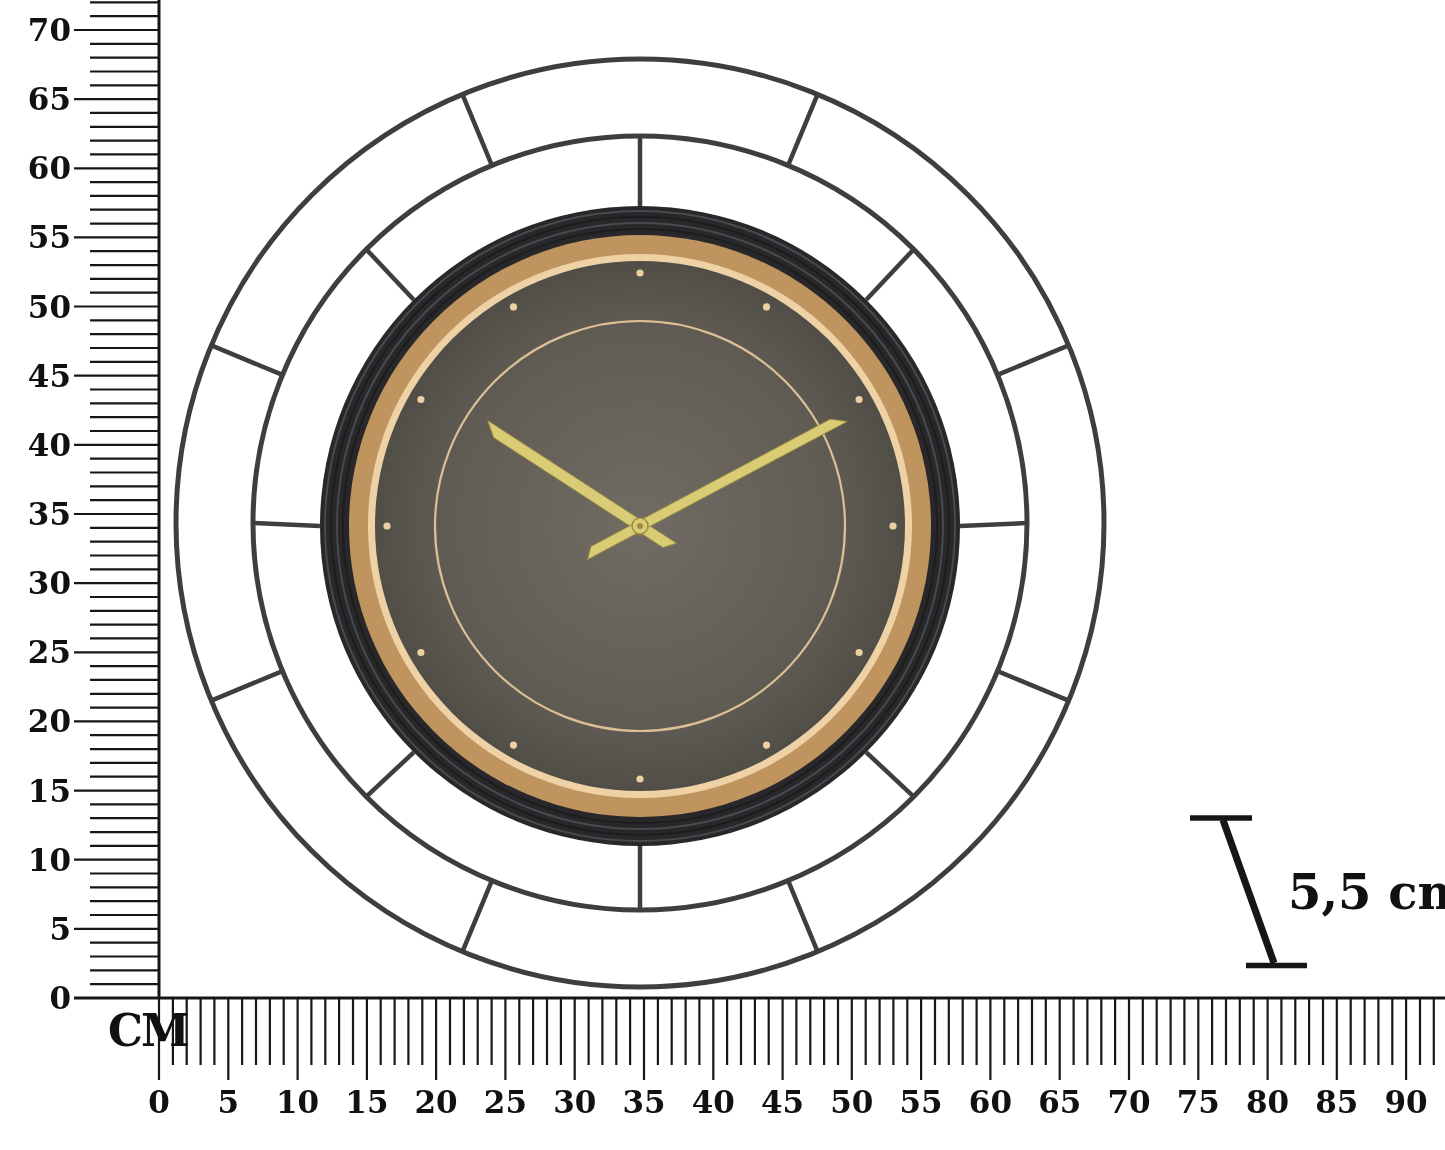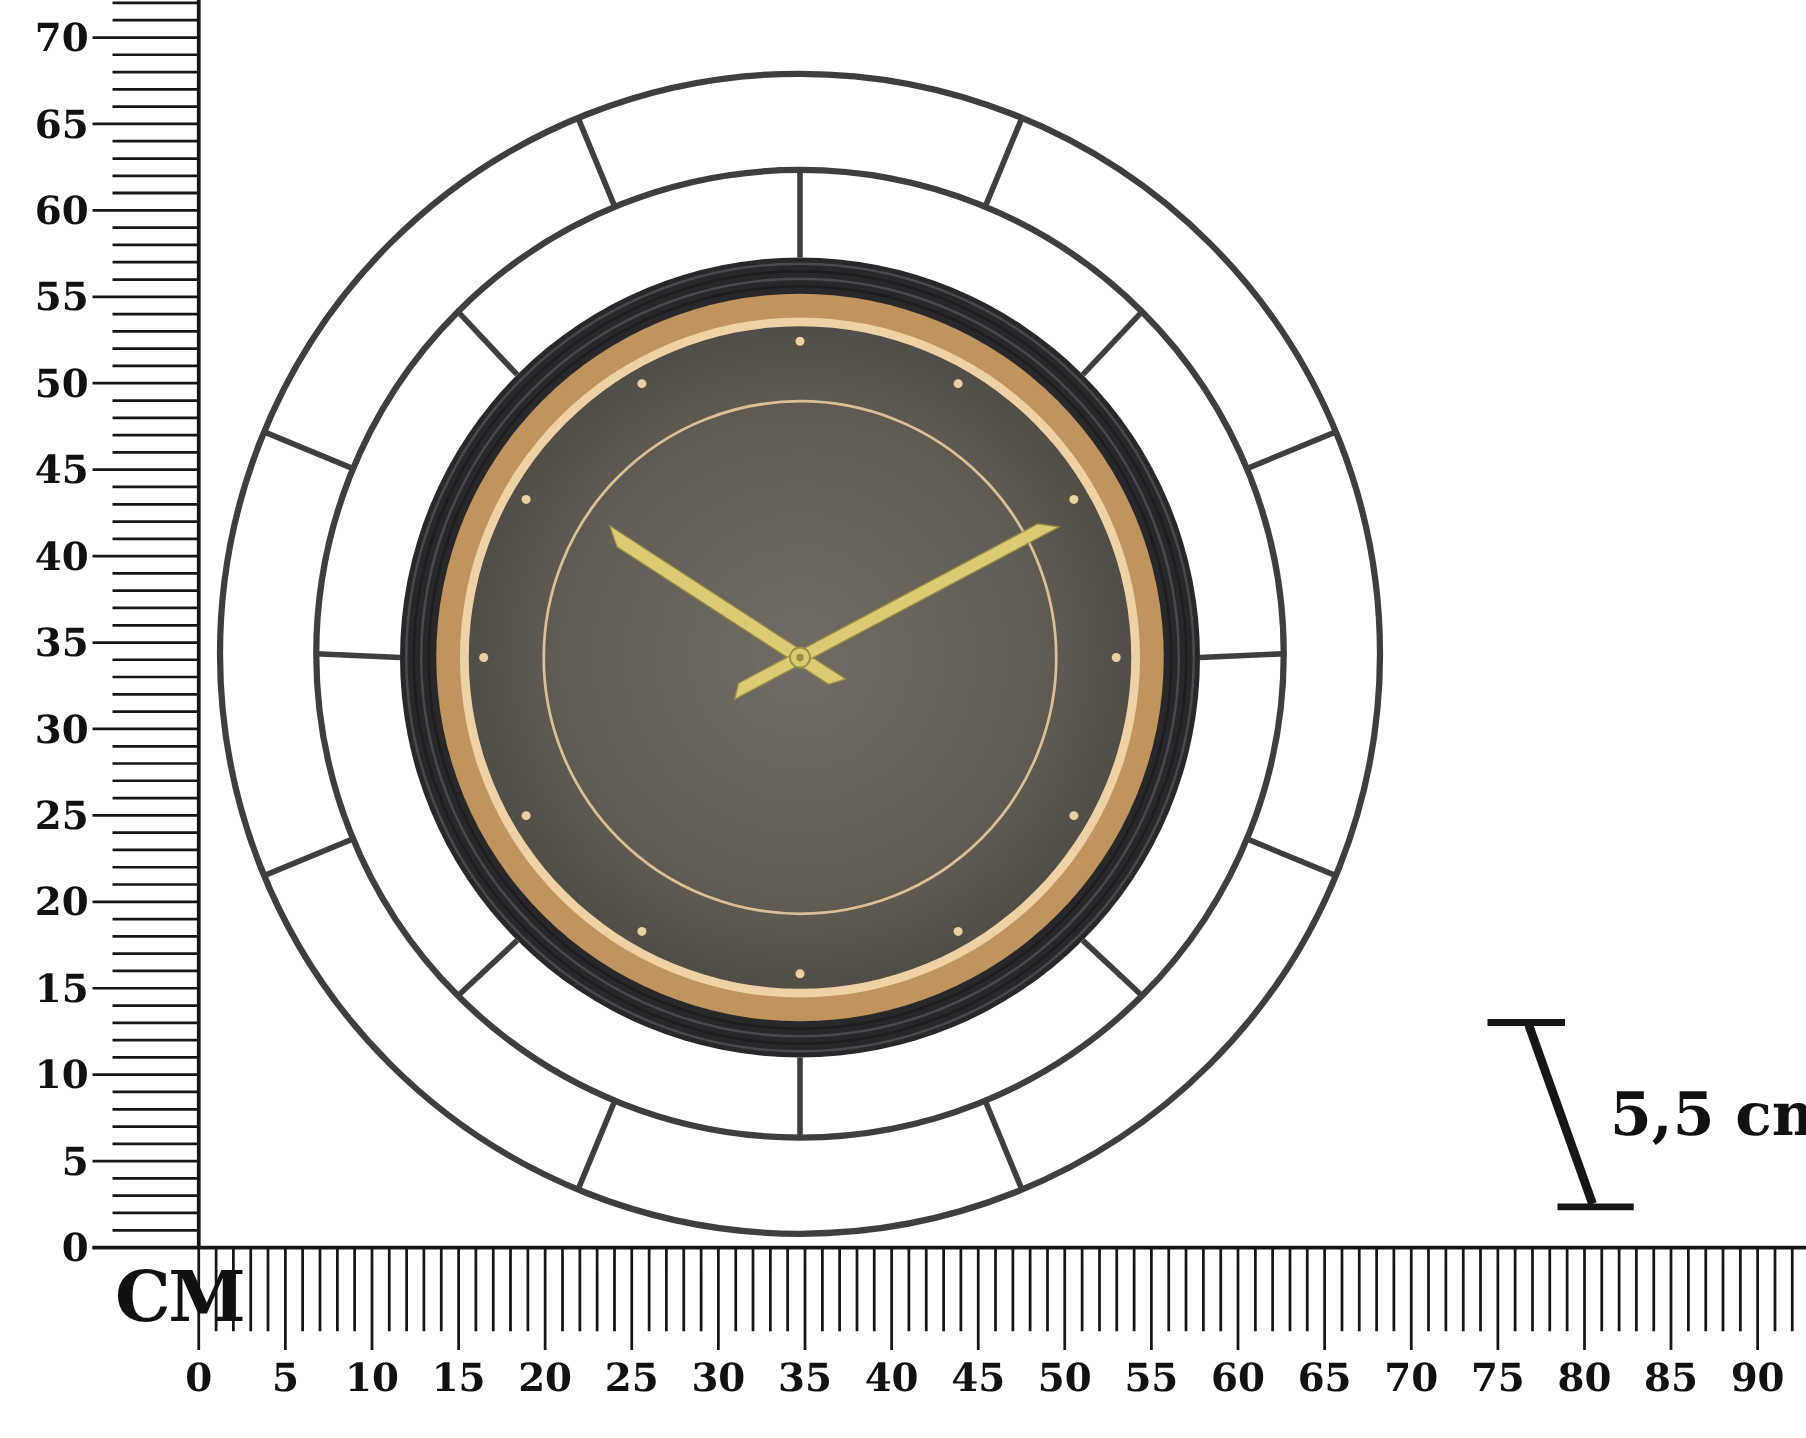--- a/index.html
+++ b/index.html
@@ -11,23 +11,23 @@
     font-family:"DejaVu Serif", serif;
   }
   .scene svg{position:absolute;left:0;top:0;}
   svg text{
     font-family:"DejaVu Serif", serif;
     font-weight:bold;
     font-size:31px;
   }
   .cm-label{
     position:absolute;
-    left:92px; top:1005px;
+    left:108px; top:1005px;
     font-weight:bold;
-    font-size:56px;
+    font-size:44px;
     letter-spacing:-2px;
     color:#111111;
   }
   .depth-label{
     position:absolute;
     left:1288px; top:864px;
     font-weight:bold;
     font-size:48px;
     color:#111111;
     white-space:nowrap;

